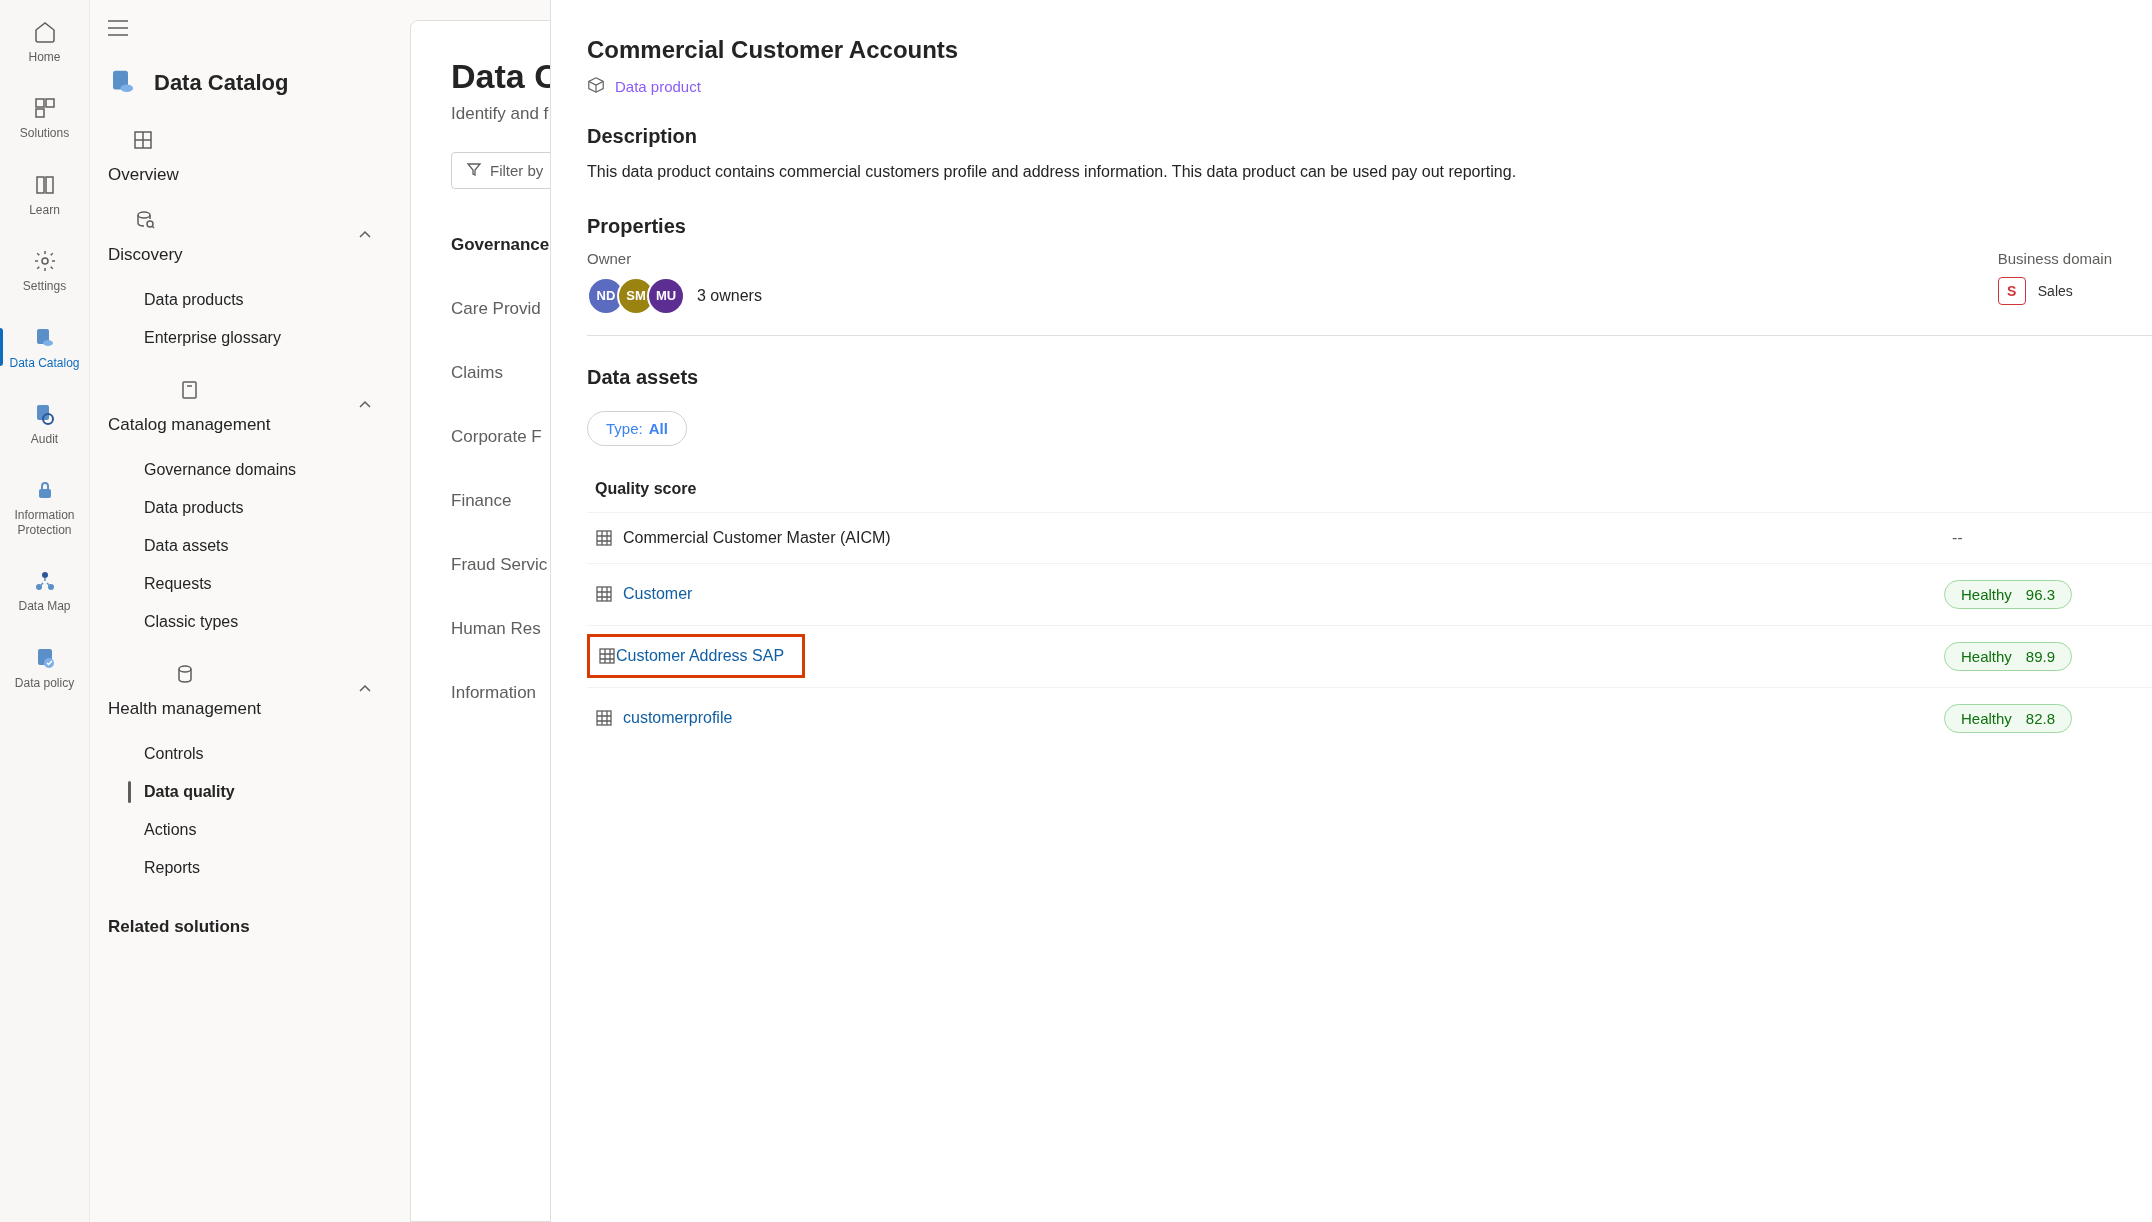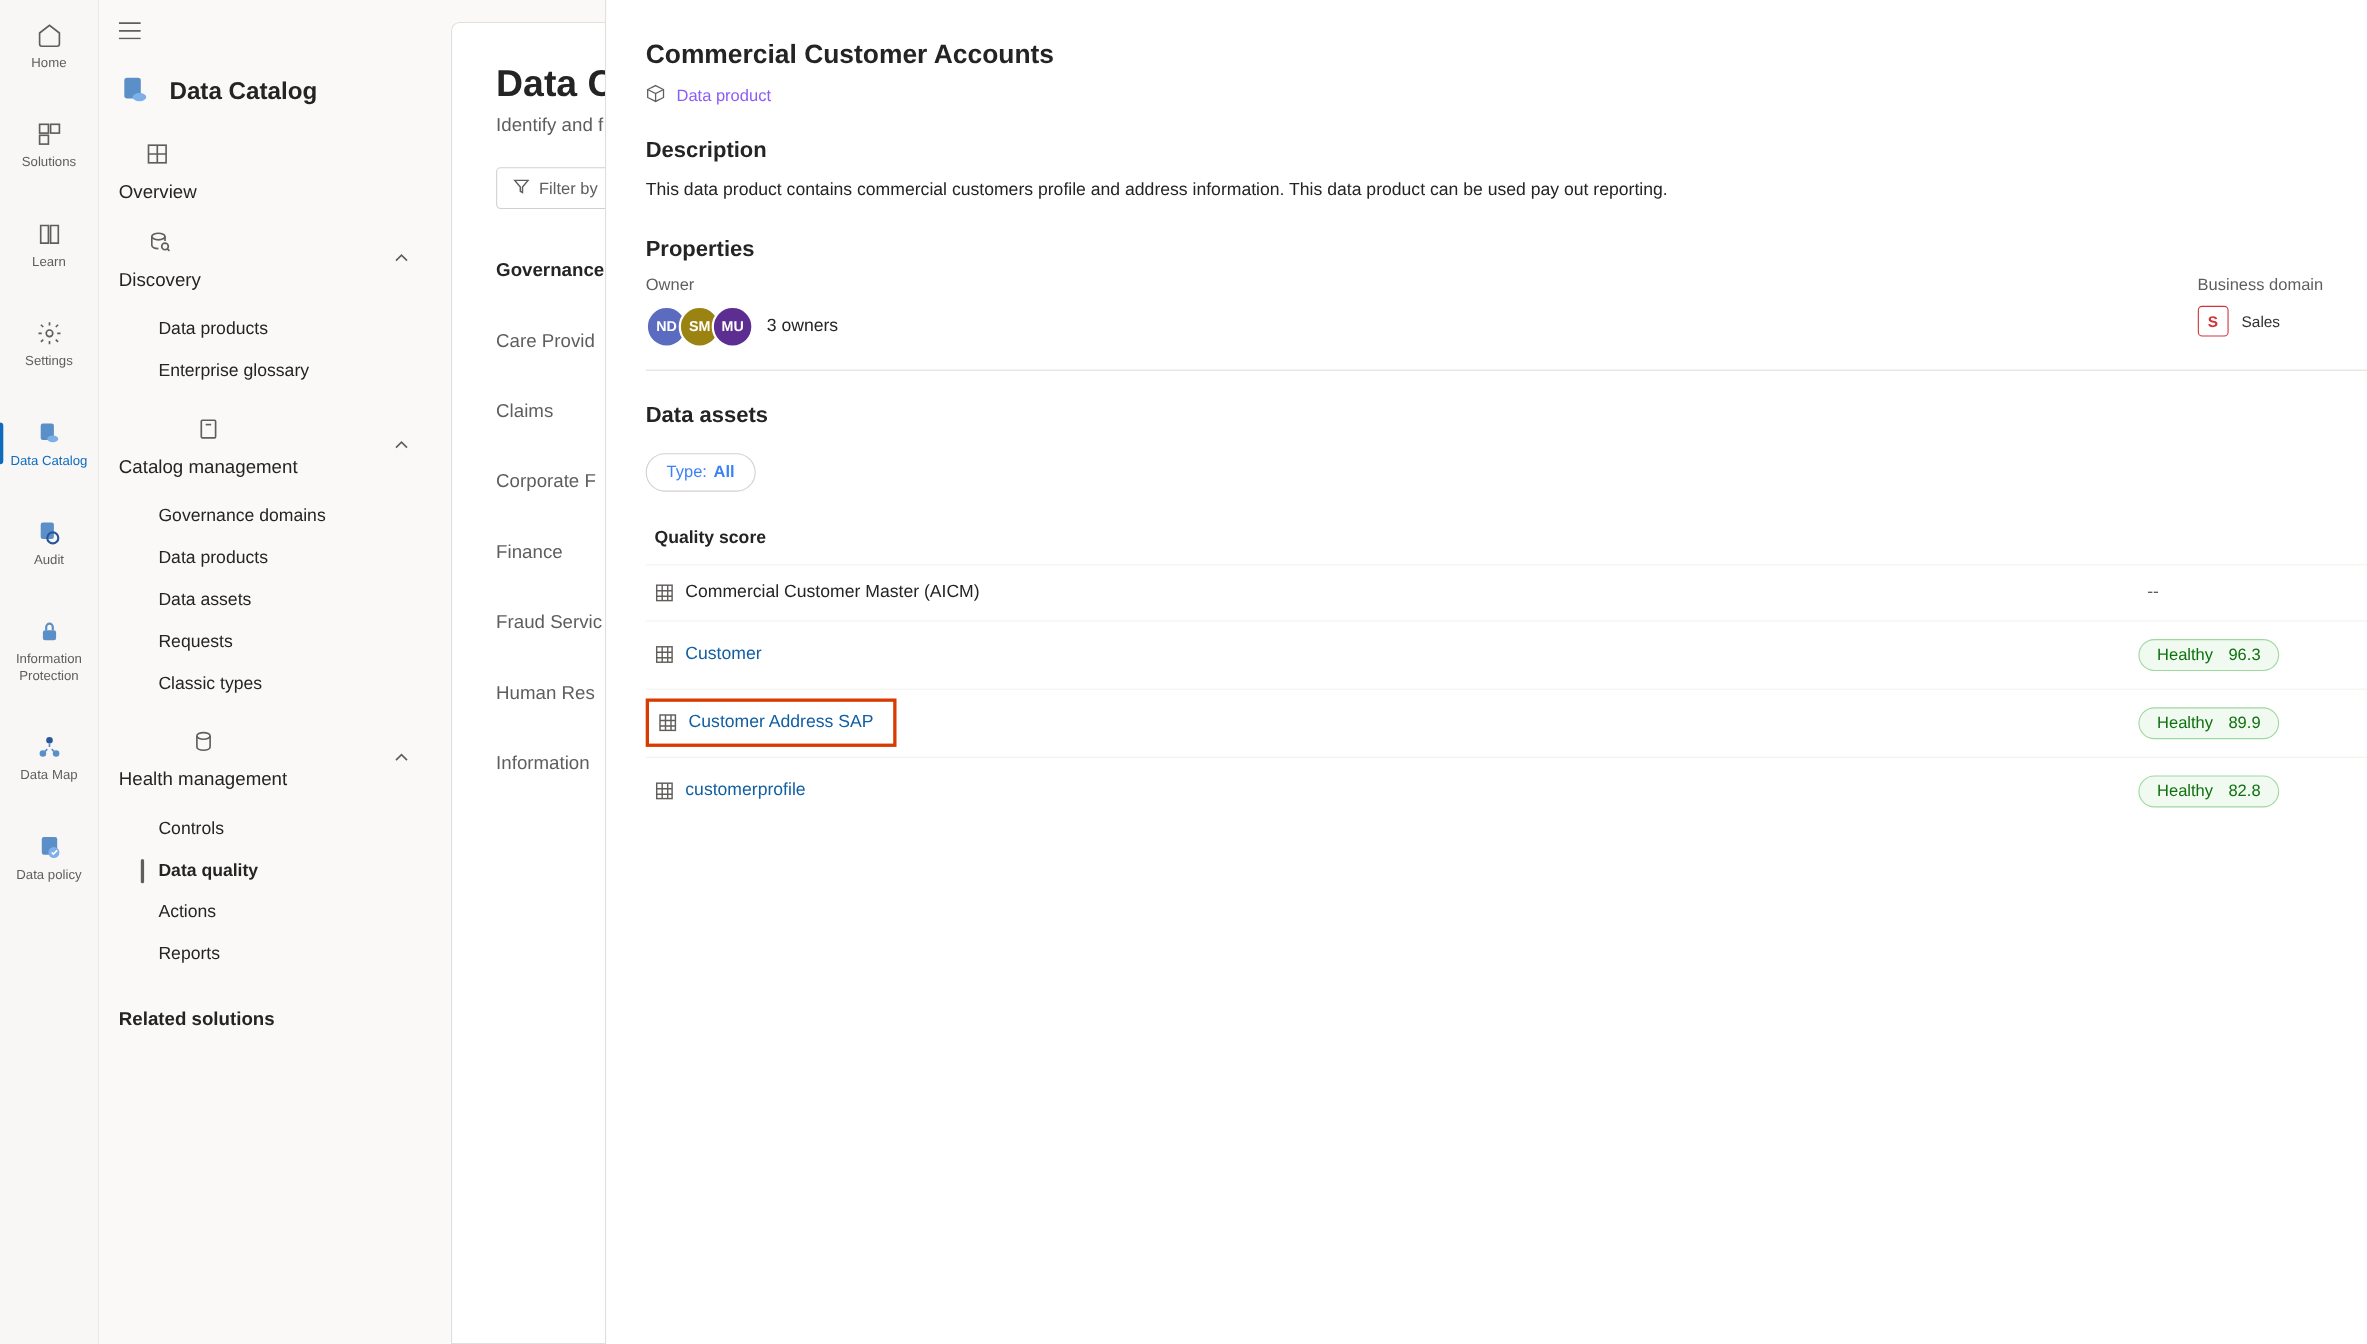--- a/index.html
+++ b/index.html
@@ -18,21 +18,21 @@
   }
   
   .icon-rail {
     width: 90px;
     background: #f8f7f6;
     border-right: 1px solid #edebe9;
     display: flex;
     flex-direction: column;
     align-items: center;
     padding-top: 12px;
-    gap: 32px;
+    gap: 18px;
   }
   .rail-item {
     display: flex;
     flex-direction: column;
     align-items: center;
     gap: 4px;
     width: 100%;
     padding: 6px 0;
     cursor: pointer;
     font-size: 12px;
@@ -301,21 +301,20 @@
     color: #0e700e;
     border-radius: 16px;
     padding: 5px 16px;
     font-size: 15px;
   }
   .health-pill .score { font-weight: 400; color: #0e700e; }
   .muted-score { color: #605e5c; padding-left: 8px; }
   .highlight-box {
     display: inline-flex;
     align-items: center;
-    gap: 10px;
     border: 3px solid #d83b01;
     padding: 10px 18px 10px 8px;
     margin: -10px 0 -10px -8px;
     justify-content: center;
   }
 
   
   .main-wrap {
     position: relative;
     flex: 1;

